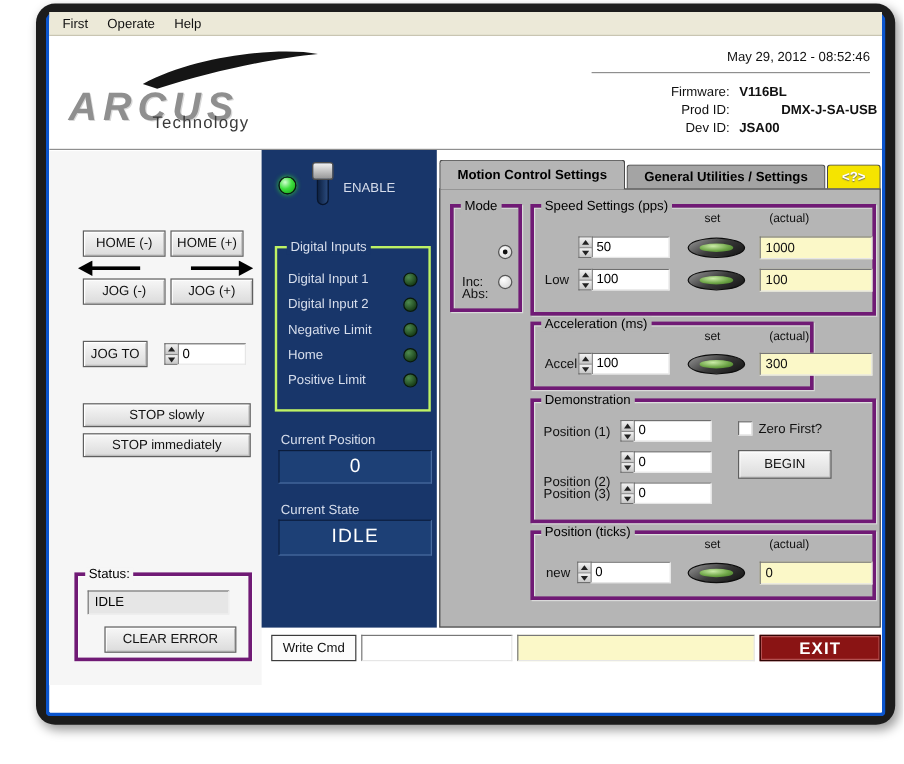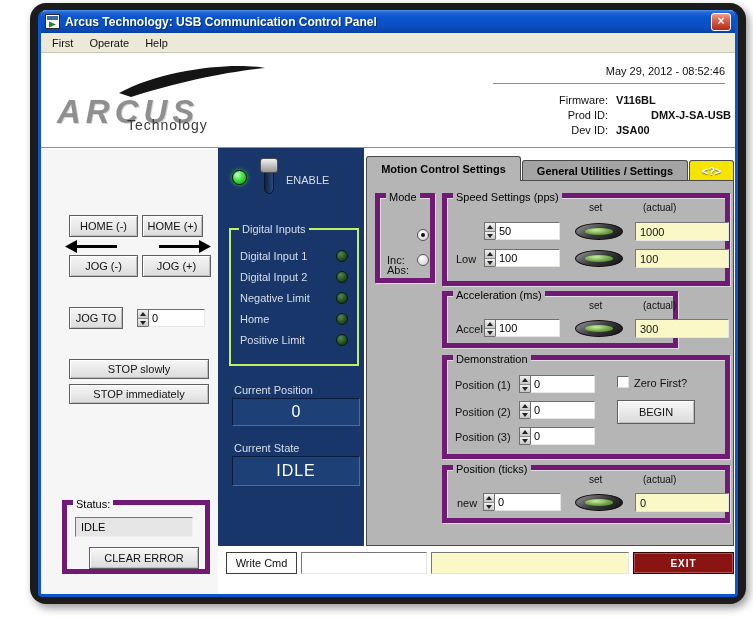--- a/index.html
+++ b/index.html
@@ -77,52 +77,43 @@
 
   
   .tab { position:absolute; border:1px solid #4a4a4a; border-bottom:none; border-radius:3px 3px 0 0;
          font-size:11px; font-weight:bold; color:#000; display:flex; align-items:center; justify-content:center; }
   .tab-inactive { background:#A4A4A4; }
   .tab-active { background:#B5B5B5; z-index:3; }
   .tab-help { background:#F5E400; color:#fff; text-shadow:0 1px 1px #666; }
   .tabpanel { background:#B5B5B5; border:1px solid #4a4a4a; z-index:2; }
 
   
-  .group { border:5px solid #701a75; box-shadow:inset 1px 1px 0 rgba(255,255,255,.55), 1px 1px 0 rgba(255,255,255,.5); }
+  .group { border:3px solid #701a75; box-shadow:inset 1px 1px 0 rgba(255,255,255,.55), 1px 1px 0 rgba(255,255,255,.5); }
   .legend { position:absolute; top:-7px; left:6px; background:#B5B5B5; font-size:11px; padding:0 3px; color:#000; white-space:nowrap; }
 
   .radio { position:absolute; width:12px; height:12px; border-radius:50%; border:1px solid #565656;
            background:radial-gradient(circle at 35% 30%,#ffffff,#cfcfcf); }
   .radio.on::after { content:""; position:absolute; left:3px; top:3px; width:4px; height:4px; border-radius:50%; background:#101010; }
   .checkbox { width:12px; height:12px; background:#fff; border:1px solid; border-color:#6a6a6a #ddd #ddd #6a6a6a; }
 
   .exit { background:#8A1414; border:1px solid #300404; box-shadow:inset 0 0 0 1px #B45050;
-          color:#fff; font-weight:bold; font-size:10px; letter-spacing:1px;
+          color:#fff; font-weight:bold; font-size:14px; letter-spacing:1px;
           display:flex; align-items:center; justify-content:center; }
 
   .leftpanel { background:#F6F6F6; }
   .logo-name { font-size:33px; font-weight:bold; letter-spacing:5px; color:#8F8F8F; text-shadow:1px 1px 0 #d9d9d9; }
   .logo-sub { font-size:14px; color:#3a3a3a; letter-spacing:1px; }
 </style>
 </head>
 <body>
 
 <div class="canvas">
  <div class="shadow">
   <div class="window">
 
-   <div class="titlebar">
-     <svg class="app-icon" viewBox="0 0 15 15">
-       <rect x="0.5" y="0.5" width="14" height="14" fill="#ffffff" stroke="#2b2b2b"></rect>
-       <rect x="2" y="2" width="11" height="4" fill="#3a6ea5"></rect>
-       <polygon points="4,7.5 11,10.5 4,13.5" fill="#1f8a1f"></polygon>
-     </svg>
-     <div class="title-text">Arcus Technology: USB Communication Control Panel</div>
-     <div class="close">×</div>
-   </div>
 
    <div class="menubar">
      <span class="menu-item">First</span>
      <span class="menu-item">Operate</span>
      <span class="menu-item">Help</span>
    </div>
 
    <div class="client">
 
      <div class="a" style="left:16px; top:8px; width:214px; height:84px;">
@@ -286,21 +277,21 @@
          <div class="a spin" style="left:72px; top:15px; width:76px;">
            <div class="spin-btns">
              <div class="spin-up"></div>
              <div class="spin-dn"></div>
            </div>
            <input value="0" style="">
          </div>
          <div class="a checkbox" style="position:absolute; left:170px; top:16px;"></div>
          <div class="a lbl" style="left:187px; top:17px;">Zero First?</div>
 
-         <div class="a lbl" style="left:8px; top:46px;">Position (2)</div>
+         <div class="a lbl" style="left:8px; top:61px;">Position (2)</div>
          <div class="a spin" style="left:72px; top:41px; width:76px;">
            <div class="spin-btns">
              <div class="spin-up"></div>
              <div class="spin-dn"></div>
            </div>
            <input value="0" style="">
          </div>
          <div class="a btn" style="left:170px; top:40px; width:78px; height:24px;">BEGIN</div>
 
          <div class="a lbl" style="left:8px; top:71px;">Position (3)</div>

